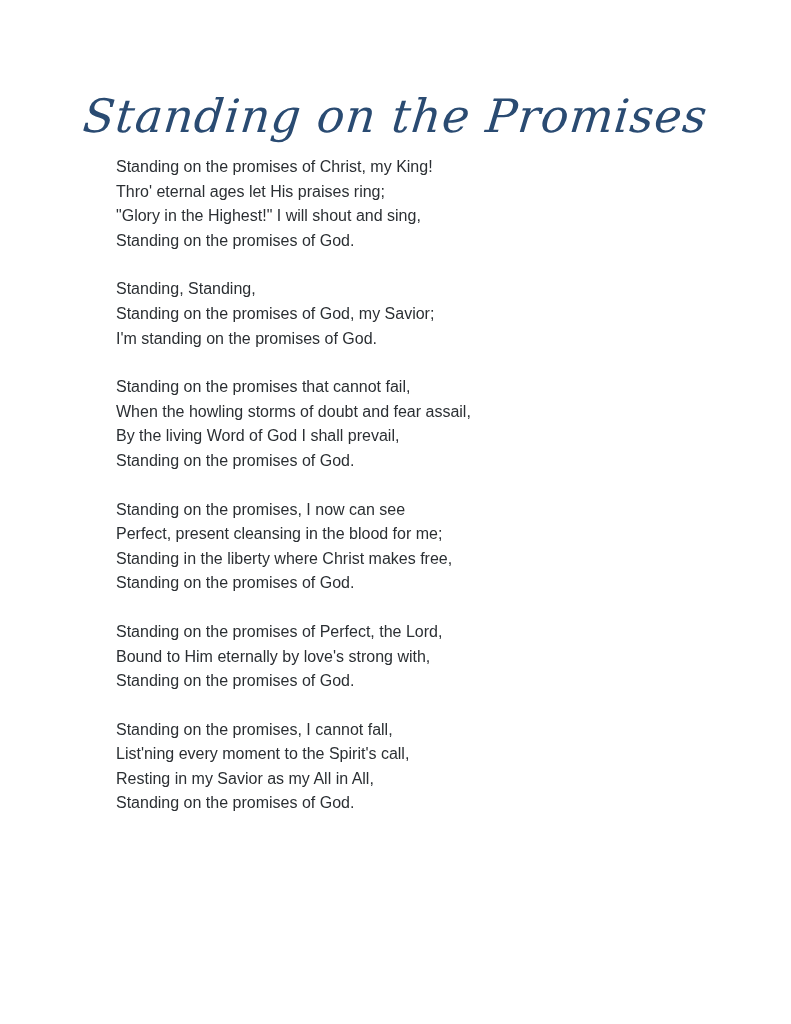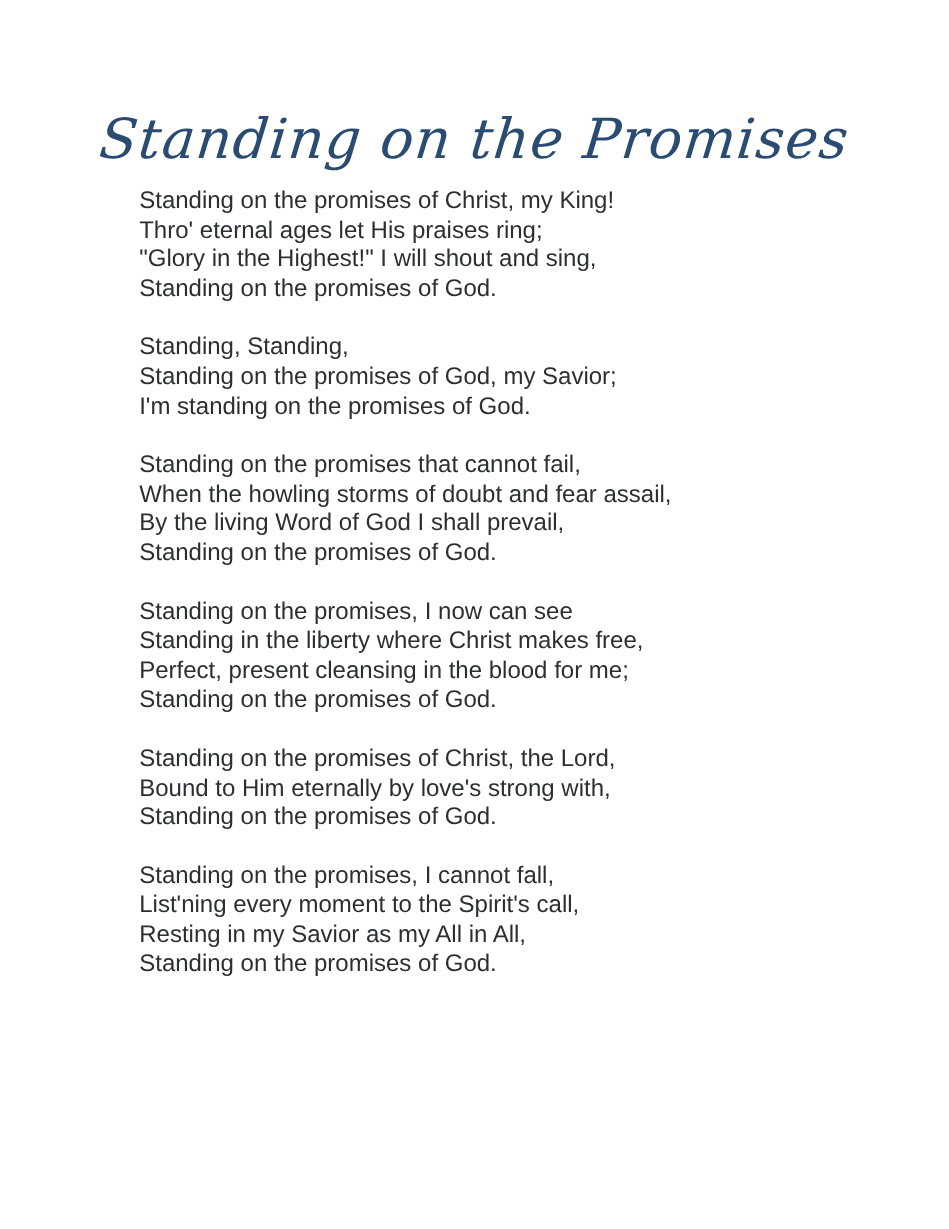--- a/index.html
+++ b/index.html
@@ -34,21 +34,21 @@
     color: #2a4b72;
     white-space: nowrap;
     transform: skewX(-6deg);
   }
   .lyrics {
     position: absolute;
     top: 155px;
     left: 116px;
     width: 620px;
     color: #2b2f33;
-    font-size: 20px;
+    font-size: 16px;
     line-height: 24.6px;
   }
   .stanza {
     margin: 0 0 24px 0;
   }
   .stanza:last-child {
     margin-bottom: 0;
   }
   .line {
     white-space: pre-wrap;
@@ -74,26 +74,26 @@
         <div class="line">I'm standing on the promises of God.</div>
       </div>
       <div class="stanza">
         <div class="line">Standing on the promises that cannot fail,</div>
         <div class="line">When the howling storms of doubt and fear assail,</div>
         <div class="line">By the living Word of God I shall prevail,</div>
         <div class="line">Standing on the promises of God.</div>
       </div>
       <div class="stanza">
         <div class="line">Standing on the promises, I now can see</div>
+        <div class="line">Perfect, present cleansing in the blood for me;</div>
         <div class="line">Standing in the liberty where Christ makes free,</div>
-        <div class="line">Perfect, present cleansing in the blood for me;</div>
         <div class="line">Standing on the promises of God.</div>
       </div>
       <div class="stanza">
-        <div class="line">Standing on the promises of Christ, the Lord,</div>
+        <div class="line">Standing on the promises of Perfect, the Lord,</div>
         <div class="line">Bound to Him eternally by love's strong with,</div>
         <div class="line">Standing on the promises of God.</div>
       </div>
       <div class="stanza">
         <div class="line">Standing on the promises, I cannot fall,</div>
         <div class="line">List'ning every moment to the Spirit's call,</div>
         <div class="line">Resting in my Savior as my All in All,</div>
         <div class="line">Standing on the promises of God.</div>
       </div>
     </div>

